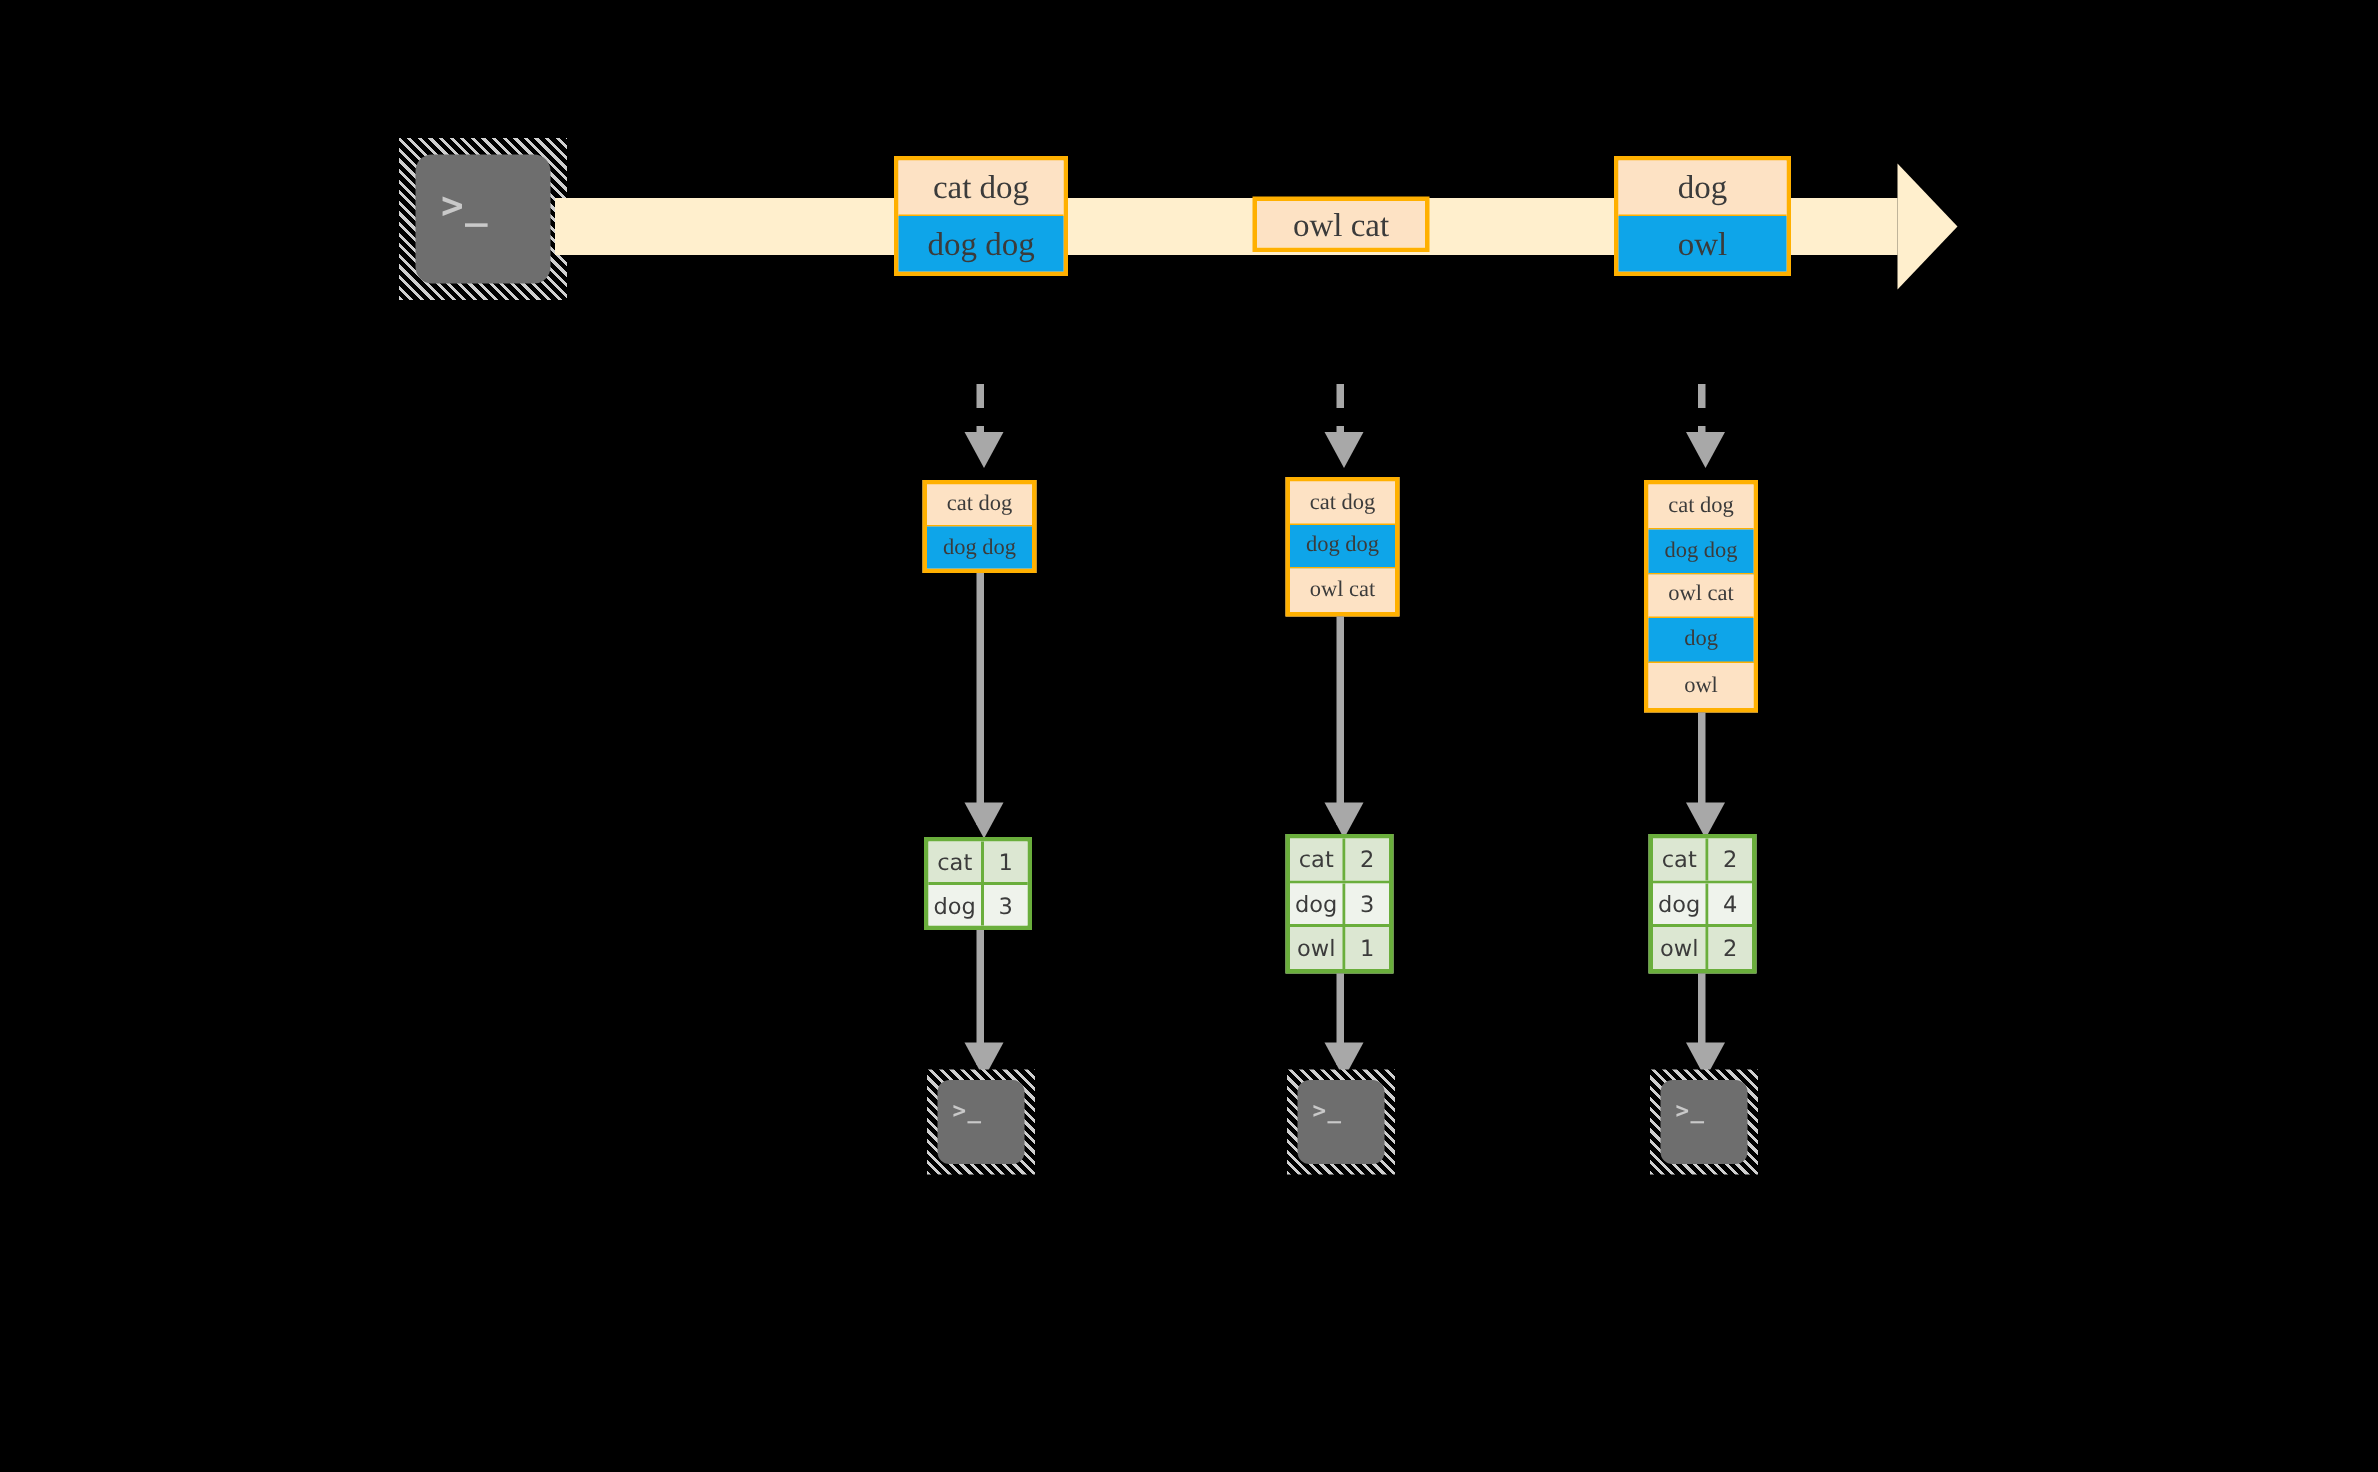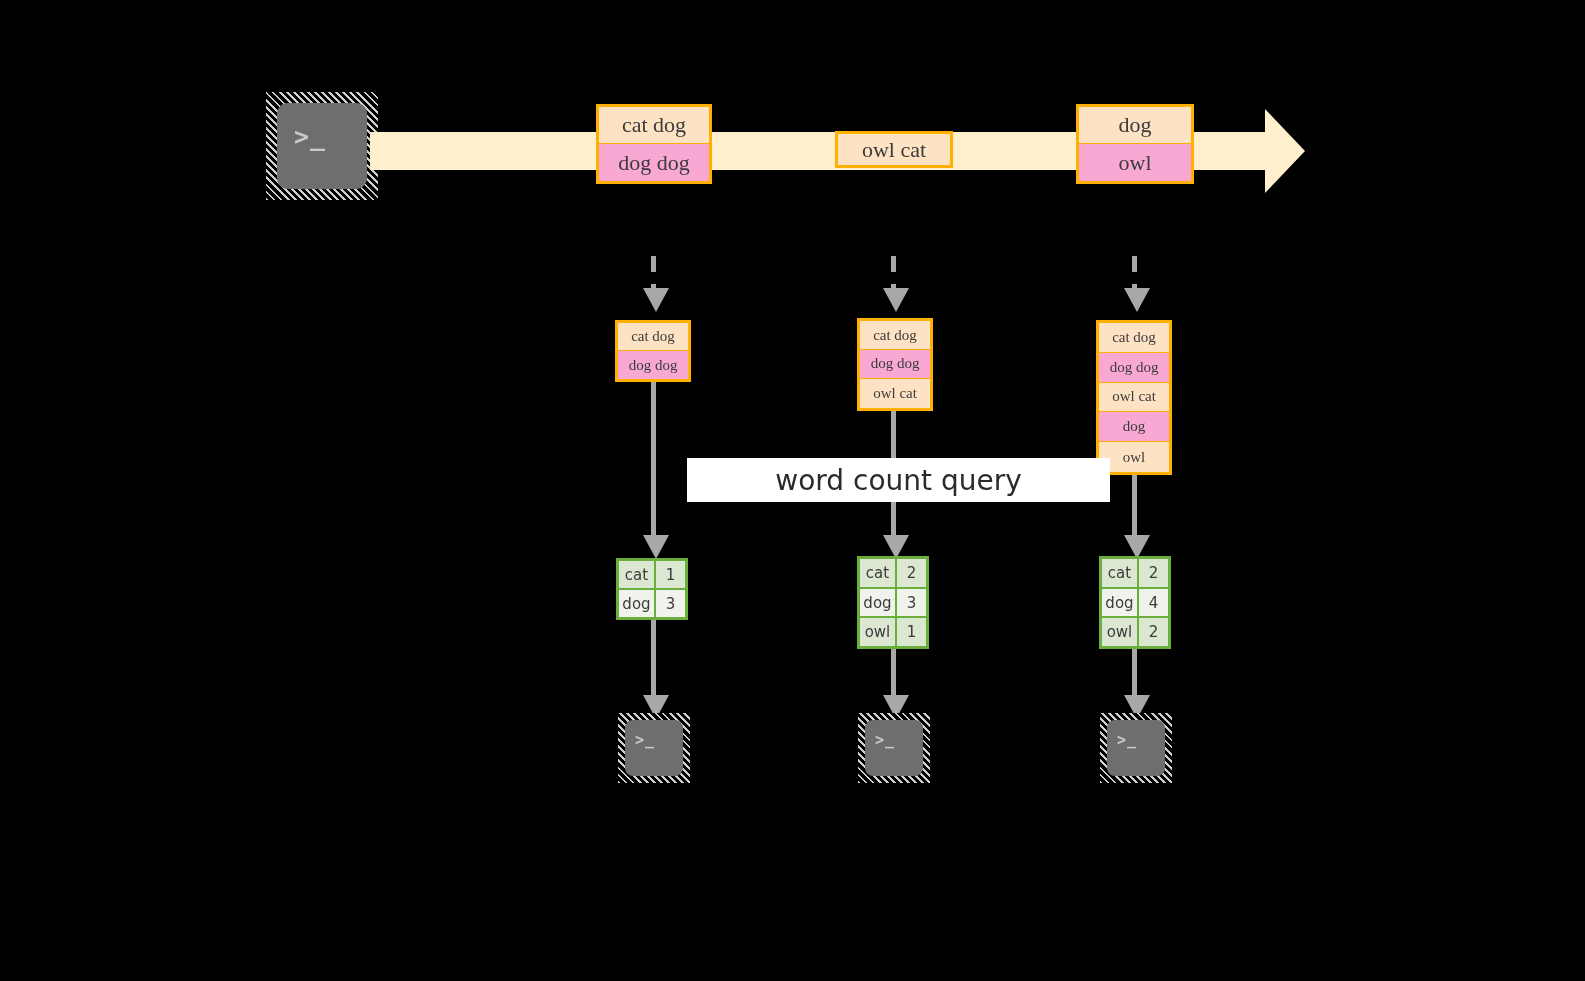--- a/index.html
+++ b/index.html
@@ -29,21 +29,21 @@
     border-top:42px solid transparent;border-bottom:42px solid transparent;
     border-left:40px solid #FFEFCD;}
 
   
   .obox{position:absolute;box-sizing:border-box;border:3px solid #FFB000;
         background:#FFE3C4;}
   .obox .row{box-sizing:border-box;display:flex;align-items:center;
         justify-content:center;color:#3b3b3b;border-bottom:1.5px solid #FFB000;font-family:Liberation Serif, serif;}
   .obox .row:last-child{border-bottom:none;}
   .obox .row.a{background:#FDE2C4;}
-  .obox .row.b{background:#f9a8d4;}
+  .obox .row.b{background:#0ea5e9;}
 
   
   .gtab{position:absolute;box-sizing:border-box;border:3px solid #6AAE3C;
         background:#E4EEDA;display:flex;flex-direction:column;}
   .gtab .trow{display:flex;flex:1;border-bottom:2.5px solid #6AAE3C;}
   .gtab .trow:last-child{border-bottom:none;}
   .gtab .tc{display:flex;align-items:center;justify-content:center;
         color:#3b3b3b;box-sizing:border-box;}
   .gtab .tc.k{flex:0 0 56%;border-right:2.5px solid #6AAE3C;}
   .gtab .tc.v{flex:1 1 auto;}
@@ -121,21 +121,20 @@
 
   <div class="vline" style="left:651px;top:382px;height:168px;"></div>
   <div class="ahead" style="left:643px;top:535px;"></div>
 
   <div class="vline" style="left:891px;top:411px;height:139px;"></div>
   <div class="ahead" style="left:883px;top:535px;"></div>
 
   <div class="vline" style="left:1132px;top:475px;height:75px;"></div>
   <div class="ahead" style="left:1124px;top:535px;"></div>
 
-  <div id="banner" style="left:687px;top:458px;width:423px;height:44px;font-size:28px;">word count query</div>
 
   <div class="gtab" style="left:616px;top:558px;width:72px;height:62px;">
     <div class="trow a">
       <div class="tc k" style="font-size:15px;">cat</div>
       <div class="tc v" style="font-size:15px;">1</div>
     </div>
     <div class="trow b">
       <div class="tc k" style="font-size:15px;">dog</div>
       <div class="tc v" style="font-size:15px;">3</div>
     </div>

